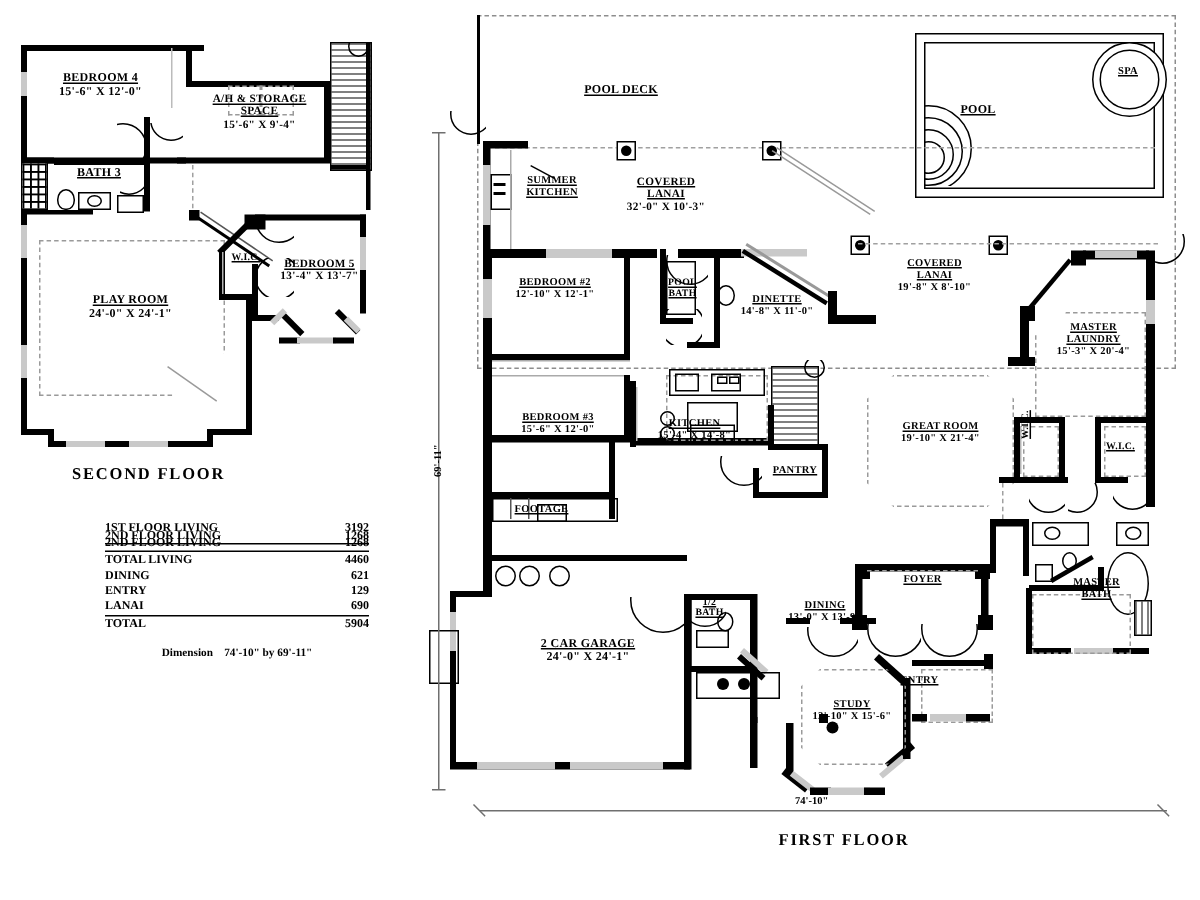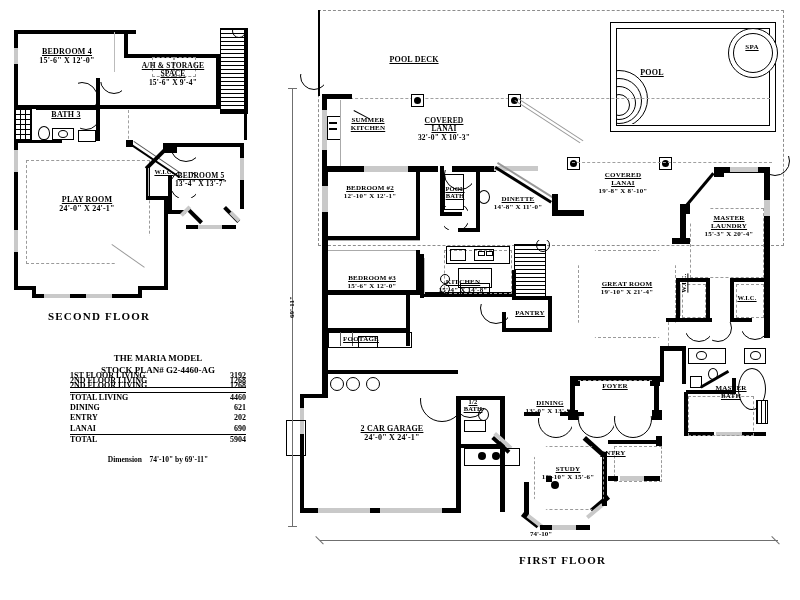--- a/index.html
+++ b/index.html
@@ -165,33 +165,29 @@
     <div class="lbl f8" style="left:34px;top:111px;width:64px;">
       <span class="t">BATH 3</span>
     </div>
     <div class="lbl f8" style="left:28px;top:196px;width:118px;">
       <span class="t">PLAY ROOM</span>
       <span class="d">24'-0" X 24'-1"</span>
     </div>
     <div class="lbl f65" style="left:144px;top:168px;width:40px;">
       <span class="t">W.I.C.</span>
     </div>
-    <div class="lbl f75" style="left:168px;top:172px;width:66px;">
+    <div class="lbl f75" style="left:180px;top:172px;width:66px;">
       <span class="t">BEDROOM 5</span>
       <span class="d">13'-4" X 13'-7"</span>
     </div>
 
     <div class="floortitle" style="left:48px;top:310px;">SECOND FLOOR</div>
   </div>
 
   <div id="legend">
-    <div class="model">
-      <div>THE MARIA MODEL</div>
-      <div>STOCK PLAN# G2-4460-AG</div>
-    </div>
     <table>
       <tbody>
           <tr class="ruled">
         <td>2ND FLOOR LIVING</td>
         <td class="v">1268</td>
       </tr>
     </tbody>
       </table>
     <table style="margin-top:-16.9px;">
       <tbody>
@@ -206,21 +202,21 @@
       <tr>
         <td>TOTAL LIVING</td>
         <td class="v">4460</td>
       </tr>
       <tr>
         <td>DINING</td>
         <td class="v">621</td>
       </tr>
       <tr>
         <td>ENTRY</td>
-        <td class="v">202</td>
+        <td class="v">129</td>
       </tr>
       <tr class="ruled">
         <td>LANAI</td>
         <td class="v">690</td>
       </tr>
       <tr>
         <td>TOTAL</td>
         <td class="v">5904</td>
       </tr>
     </tbody>

